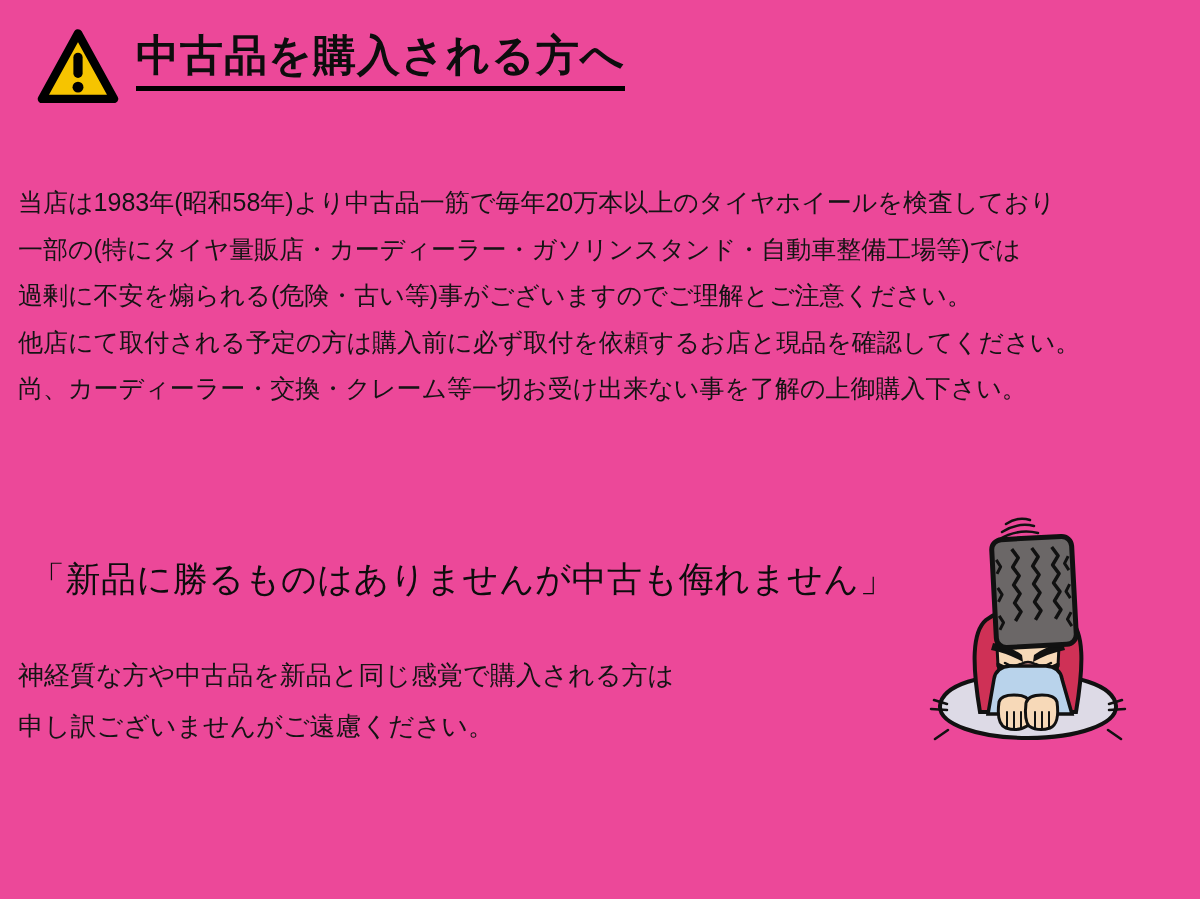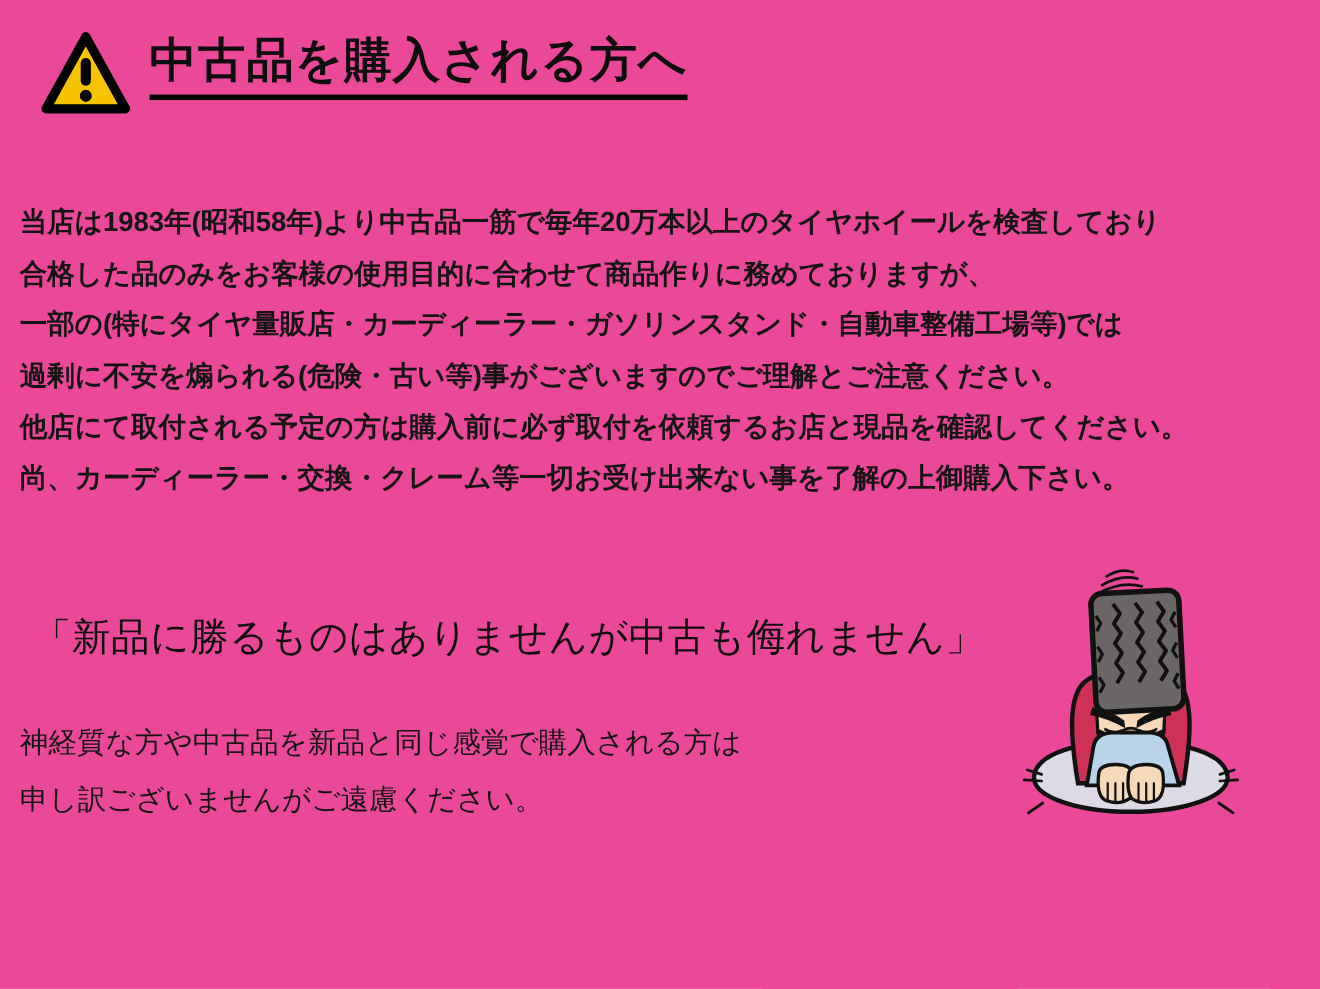--- a/index.html
+++ b/index.html
@@ -33,21 +33,21 @@
     line-height:1.1;
     color:#0d0d0d;
     border-bottom:5px solid #000;
     padding-bottom:7px;
     white-space:nowrap;
   }
   .body-block{
     position:absolute;
     left:18px; top:179px;
     font-size:25px;
-    font-weight:700;
+    font-weight:400;
     line-height:46.5px;
     white-space:nowrap;
     color:#141414;
   }
   .quote{
     position:absolute;
     left:30px; top:556px;
     font-size:35px;
     font-weight:400;
     letter-spacing:0.5px;
@@ -78,21 +78,20 @@
     <svg class="warning-icon" viewBox="0 0 100 94" aria-hidden="true">
       <path d="M50 7 L93 85 L7 85 Z" fill="#F6C400" stroke="#000" stroke-width="10" stroke-linejoin="round"></path>
       <rect x="44.5" y="30" width="11" height="30" rx="5.5" fill="#000"></rect>
       <circle cx="50" cy="71" r="6.5" fill="#000"></circle>
     </svg>
     <h1 class="title">中古品を購入される方へ</h1>
   </div>
 
   <div class="body-block">
     <div>当店は1983年(昭和58年)より中古品一筋で毎年20万本以上のタイヤホイールを検査しており</div>
-    <div>合格した品のみをお客様の使用目的に合わせて商品作りに務めておりますが、</div>
     <div>一部の(特にタイヤ量販店・カーディーラー・ガソリンスタンド・自動車整備工場等)では</div>
     <div>過剰に不安を煽られる(危険・古い等)事がございますのでご理解とご注意ください。</div>
     <div>他店にて取付される予定の方は購入前に必ず取付を依頼するお店と現品を確認してください。</div>
     <div>尚、カーディーラー・交換・クレーム等一切お受け出来ない事を了解の上御購入下さい。</div>
   </div>
 
   <div class="quote">「新品に勝るものはありませんが中古も侮れません」</div>
 
   <div class="closing-block">
     <div>神経質な方や中古品を新品と同じ感覚で購入される方は</div>

